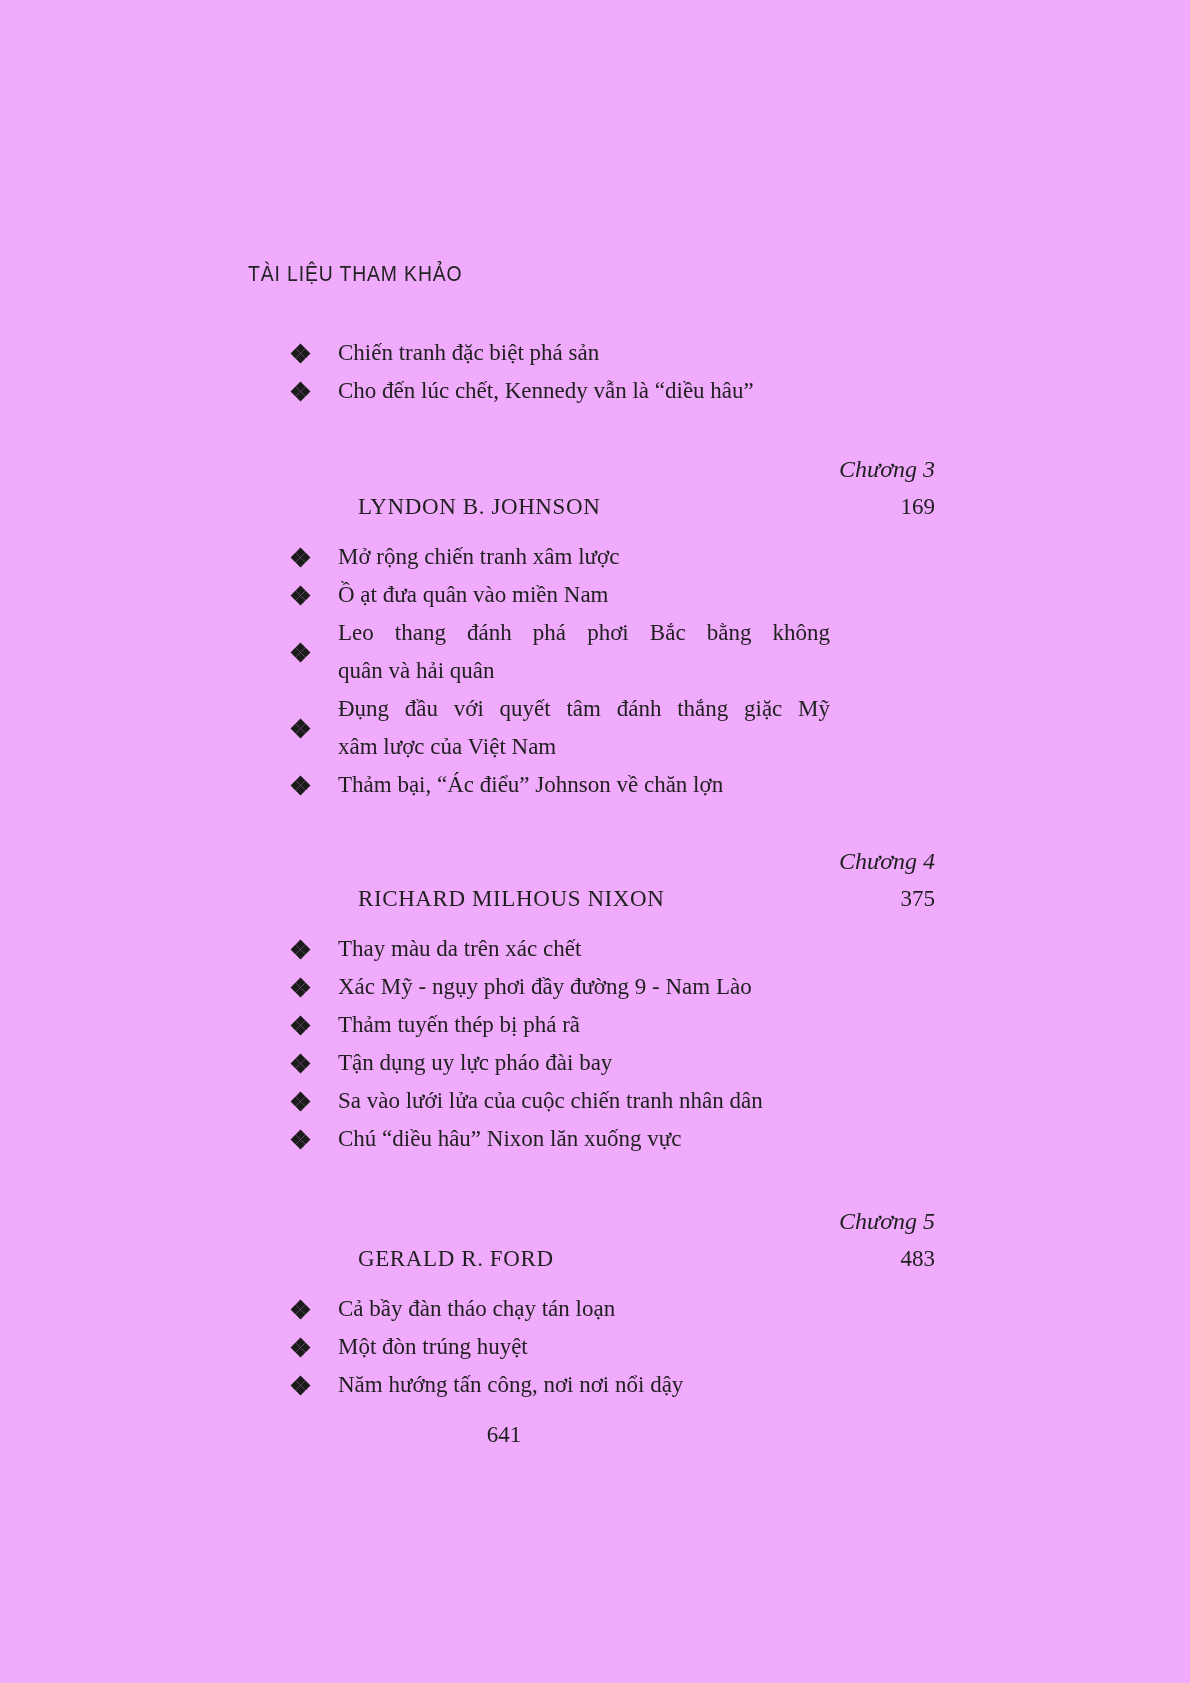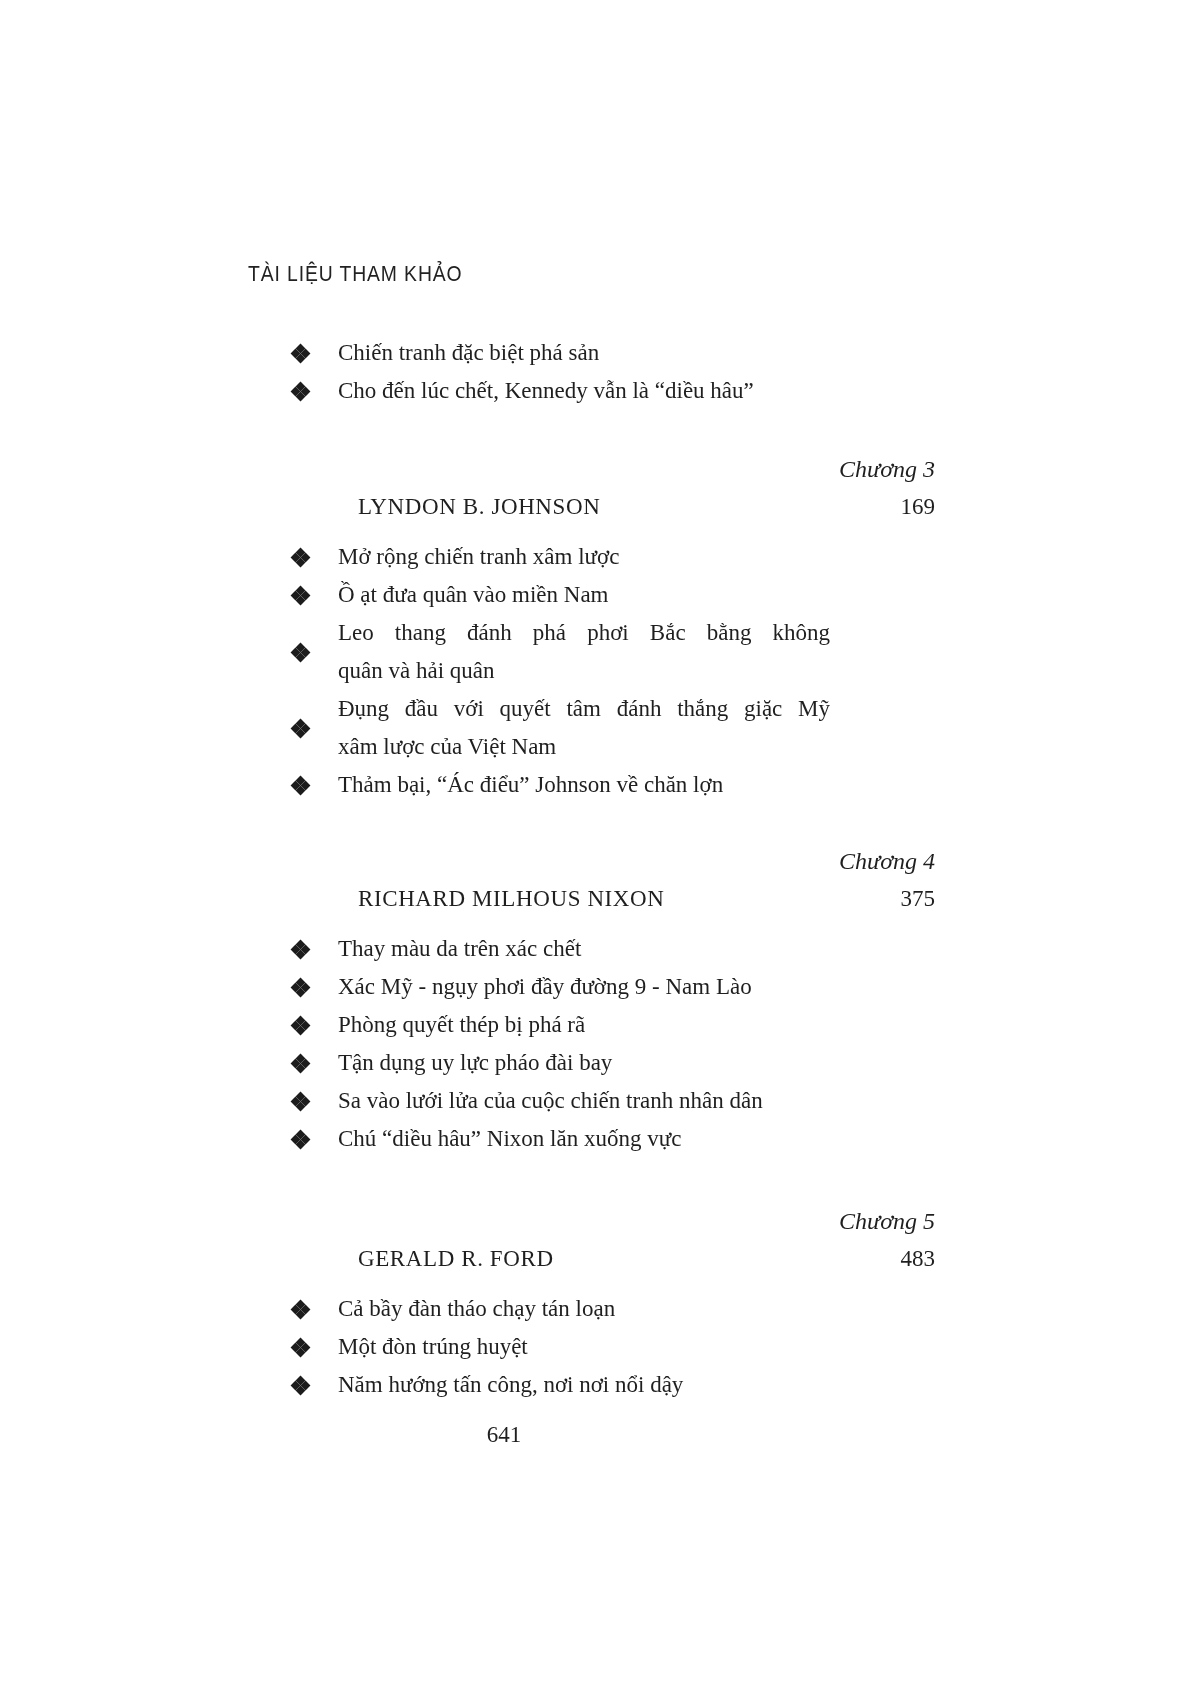--- a/index.html
+++ b/index.html
@@ -4,21 +4,21 @@
 <style>
   html,body { margin:0; padding:0; }
   body {
     background:#e8e8e8;
     font-family:"Liberation Serif", serif;
   }
   .page {
     position:relative;
     width:1190px; height:1683px;
     margin:0 auto;
-    background:#ffffff;
+    background:#f0abfc;
     color:#1f1f1f;
     overflow:hidden;
   }
   .content {
     position:absolute;
     left:242px; top:0;
     width:693px;
   }
   .running-header {
     display:inline-block;
@@ -257,21 +257,21 @@
   <li class="toc-item">
     <span class="marker">
       <span class="bullet">
         <i></i>
                   <i></i>
                   <i></i>
                   <i></i>
       </span>
     </span>
     <span class="item-text">
-                <div class="line">Phòng quyết thép bị phá rã</div>
+                <div class="line">Thảm tuyến thép bị phá rã</div>
               </span>
   </li>
 
   <li class="toc-item">
     <span class="marker">
       <span class="bullet">
         <i></i>
                   <i></i>
                   <i></i>
                   <i></i>

